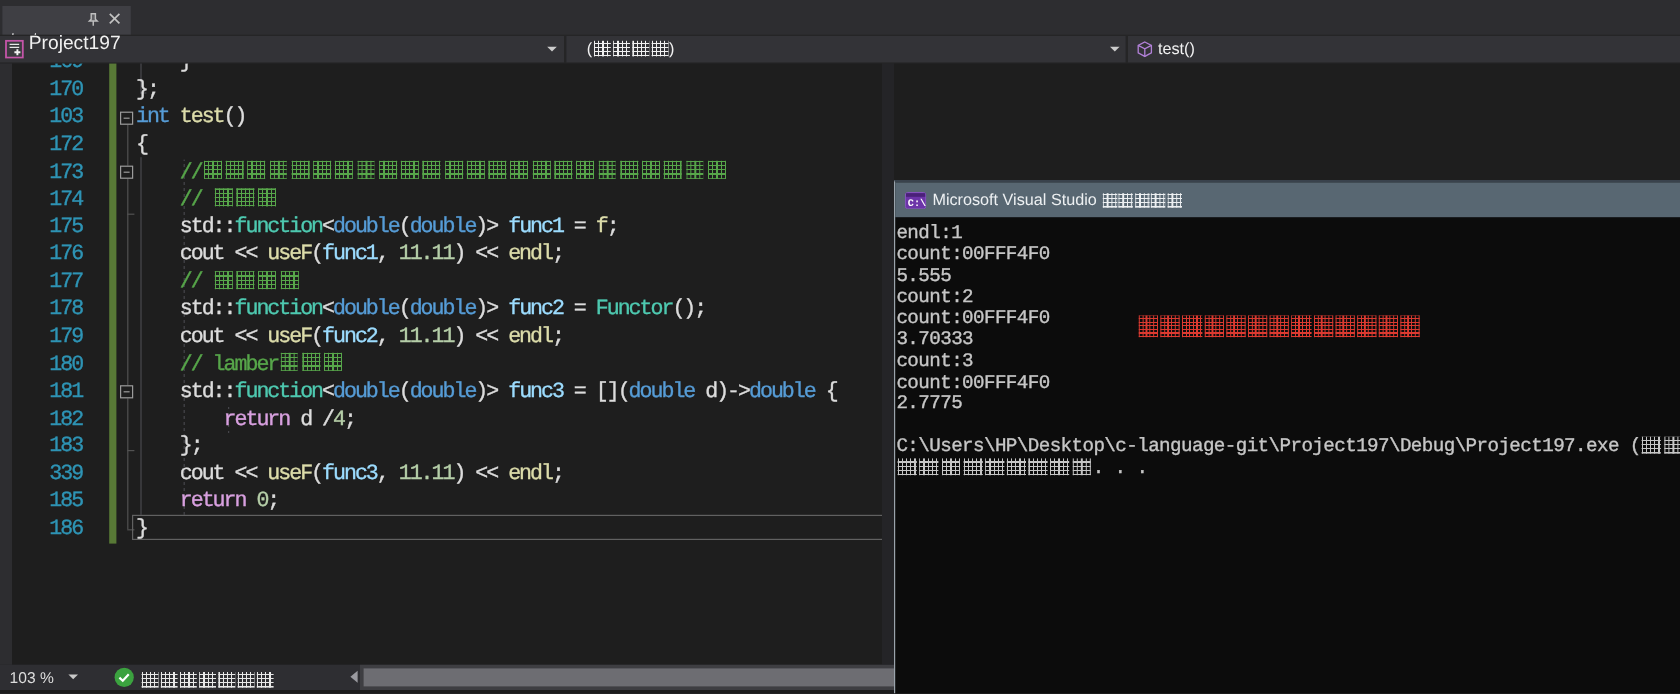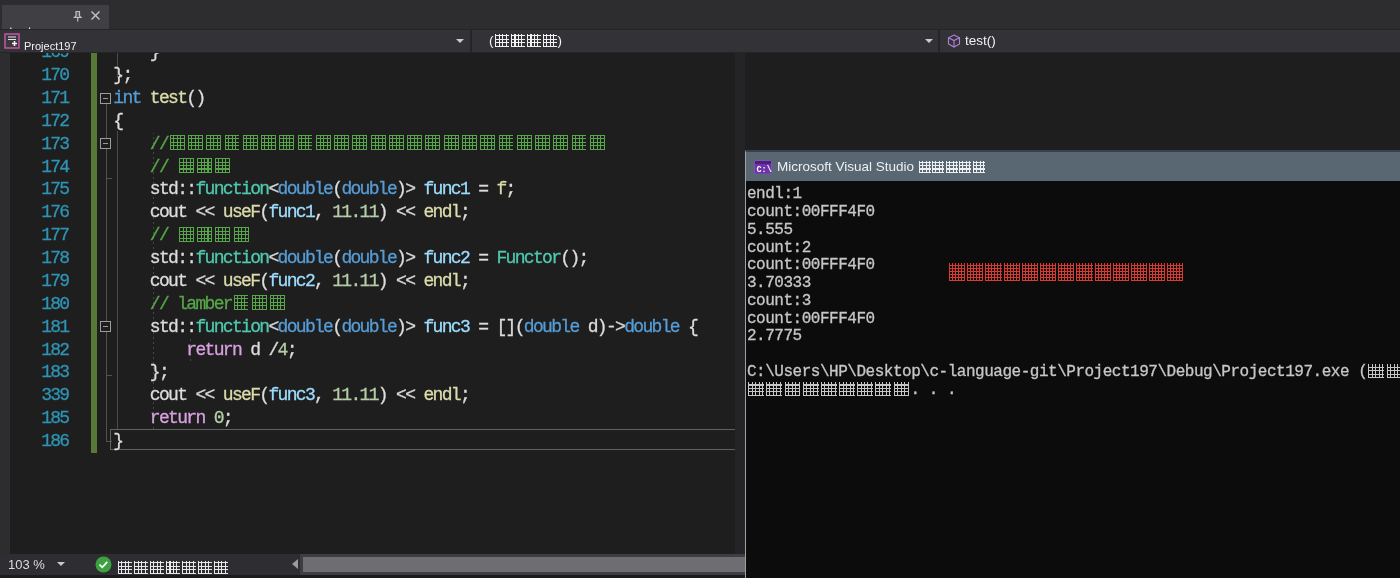--- a/index.html
+++ b/index.html
@@ -18,21 +18,21 @@
 .ln{position:absolute;left:0;width:68.5px;text-align:right;font:18px/22.875px "Liberation Mono",monospace;letter-spacing:-1.68px;color:#2E94B5;-webkit-text-stroke:0.3px currentColor}
 .kl{position:absolute;left:747px;font:16px/17.75px "Liberation Mono",monospace;letter-spacing:-0.48px;white-space:pre;color:#C6C6C6;-webkit-text-stroke:0.3px currentColor}
 </style></head><body>
 
 <div class="a" style="left:0;top:52px;width:1400px;height:502px;background:#1E1E1E"></div>
 
 <div class="a" style="left:0;top:52px;width:10px;height:502px;background:#2D2D30"></div>
 
 <div class="ln" style="top:41.1px">169</div>
 <div class="ln" style="top:64.0px">170</div>
-<div class="ln" style="top:86.8px">171</div>
+<div class="ln" style="top:86.8px">103</div>
 <div class="ln" style="top:109.7px">172</div>
 <div class="ln" style="top:132.6px">173</div>
 <div class="ln" style="top:155.5px">174</div>
 <div class="ln" style="top:178.3px">175</div>
 <div class="ln" style="top:201.2px">176</div>
 <div class="ln" style="top:224.1px">177</div>
 <div class="ln" style="top:247.0px">178</div>
 <div class="ln" style="top:269.9px">179</div>
 <div class="ln" style="top:292.7px">180</div>
 <div class="ln" style="top:315.6px">181</div>
@@ -109,21 +109,21 @@
 <div class="a" style="left:0;top:29px;width:1400px;height:24px;background:#252526"></div>
 <div class="a" style="left:0;top:30px;width:470px;height:22px;background:#333337"></div>
 <div class="a" style="left:472px;top:30px;width:466px;height:22px;background:#333337"></div>
 <div class="a" style="left:940px;top:30px;width:460px;height:22px;background:#333337"></div>
 
 <svg class="a" style="left:4px;top:33px" width="16" height="16" viewBox="0 0 16 16">
     <rect x="1" y="1" width="14" height="14" fill="#3A3A3E" stroke="#C455A8" stroke-width="1.5"></rect>
     <path d="M4 4 h8 M4 6.5 h8" stroke="#E8E8E8" stroke-width="1.2"></path>
     <path d="M10.5 8 v5 M8 10.5 h5" stroke="#F2F2F2" stroke-width="1.6"></path>
   </svg>
-<div class="a" style="left:24px;top:40px;font-size:11px;color:#F1F1F1">Project197</div>
+<div class="a" style="left:24px;top:28px;font-size:16px;color:#F1F1F1">Project197</div>
 <div class="a" style="left:456px;top:39px;width:0;height:0;border-left:4px solid transparent;border-right:4px solid transparent;border-top:4.5px solid #CCCCCC"></div>
 <div class="a" style="left:489px;top:33px;font-size:13.5px;color:#F1F1F1">(<i class="m"></i><i class="m"></i><i class="m"></i><i class="m"></i>)</div>
 <div class="a" style="left:925px;top:39px;width:0;height:0;border-left:4px solid transparent;border-right:4px solid transparent;border-top:4.5px solid #CCCCCC"></div>
 
 <svg class="a" style="left:947px;top:34px" width="14" height="14" viewBox="0 0 14 14">
     <g stroke="#B180D7" stroke-width="1.1" fill="none">
       <path d="M7 1 L12.5 3.8 L12.5 10 L7 13 L1.5 10 L1.5 3.8 Z"></path>
       <path d="M1.5 3.8 L7 6.6 L12.5 3.8 M7 6.6 L7 13"></path>
     </g>
   </svg>

